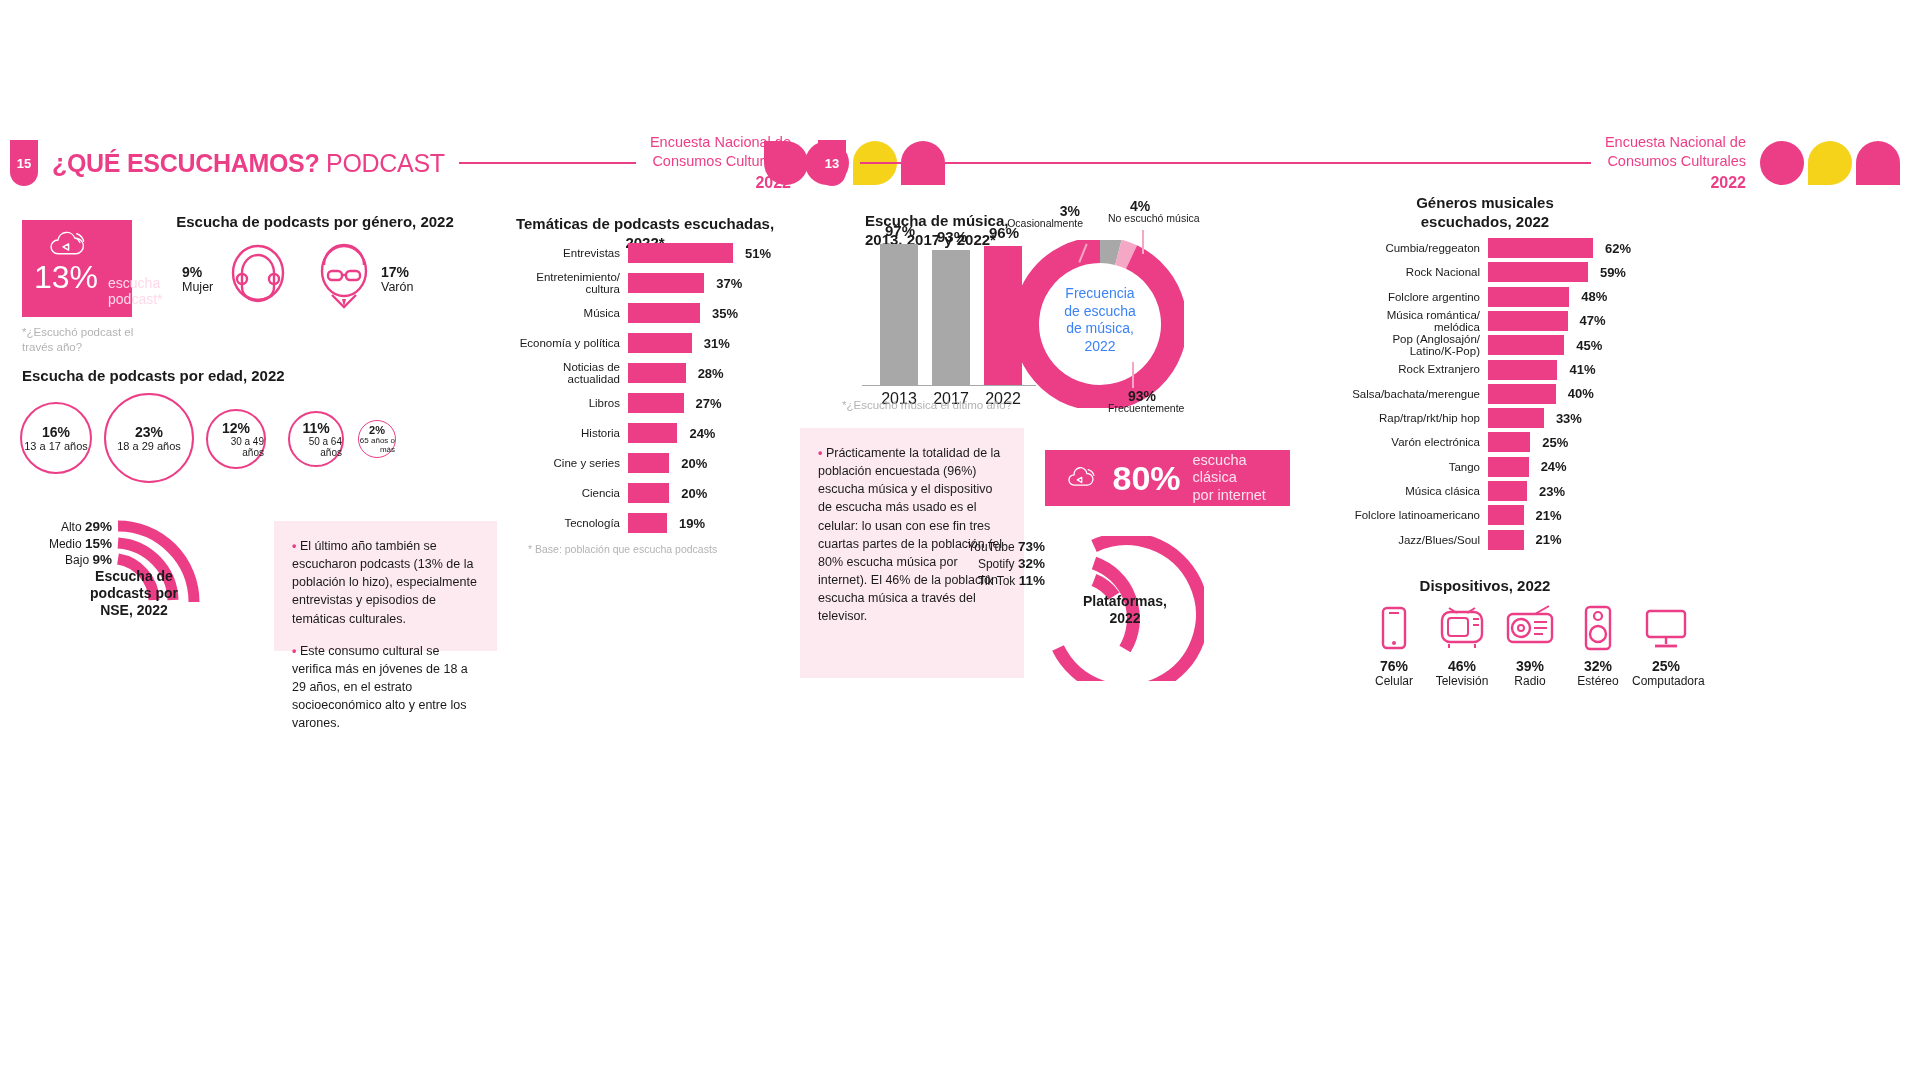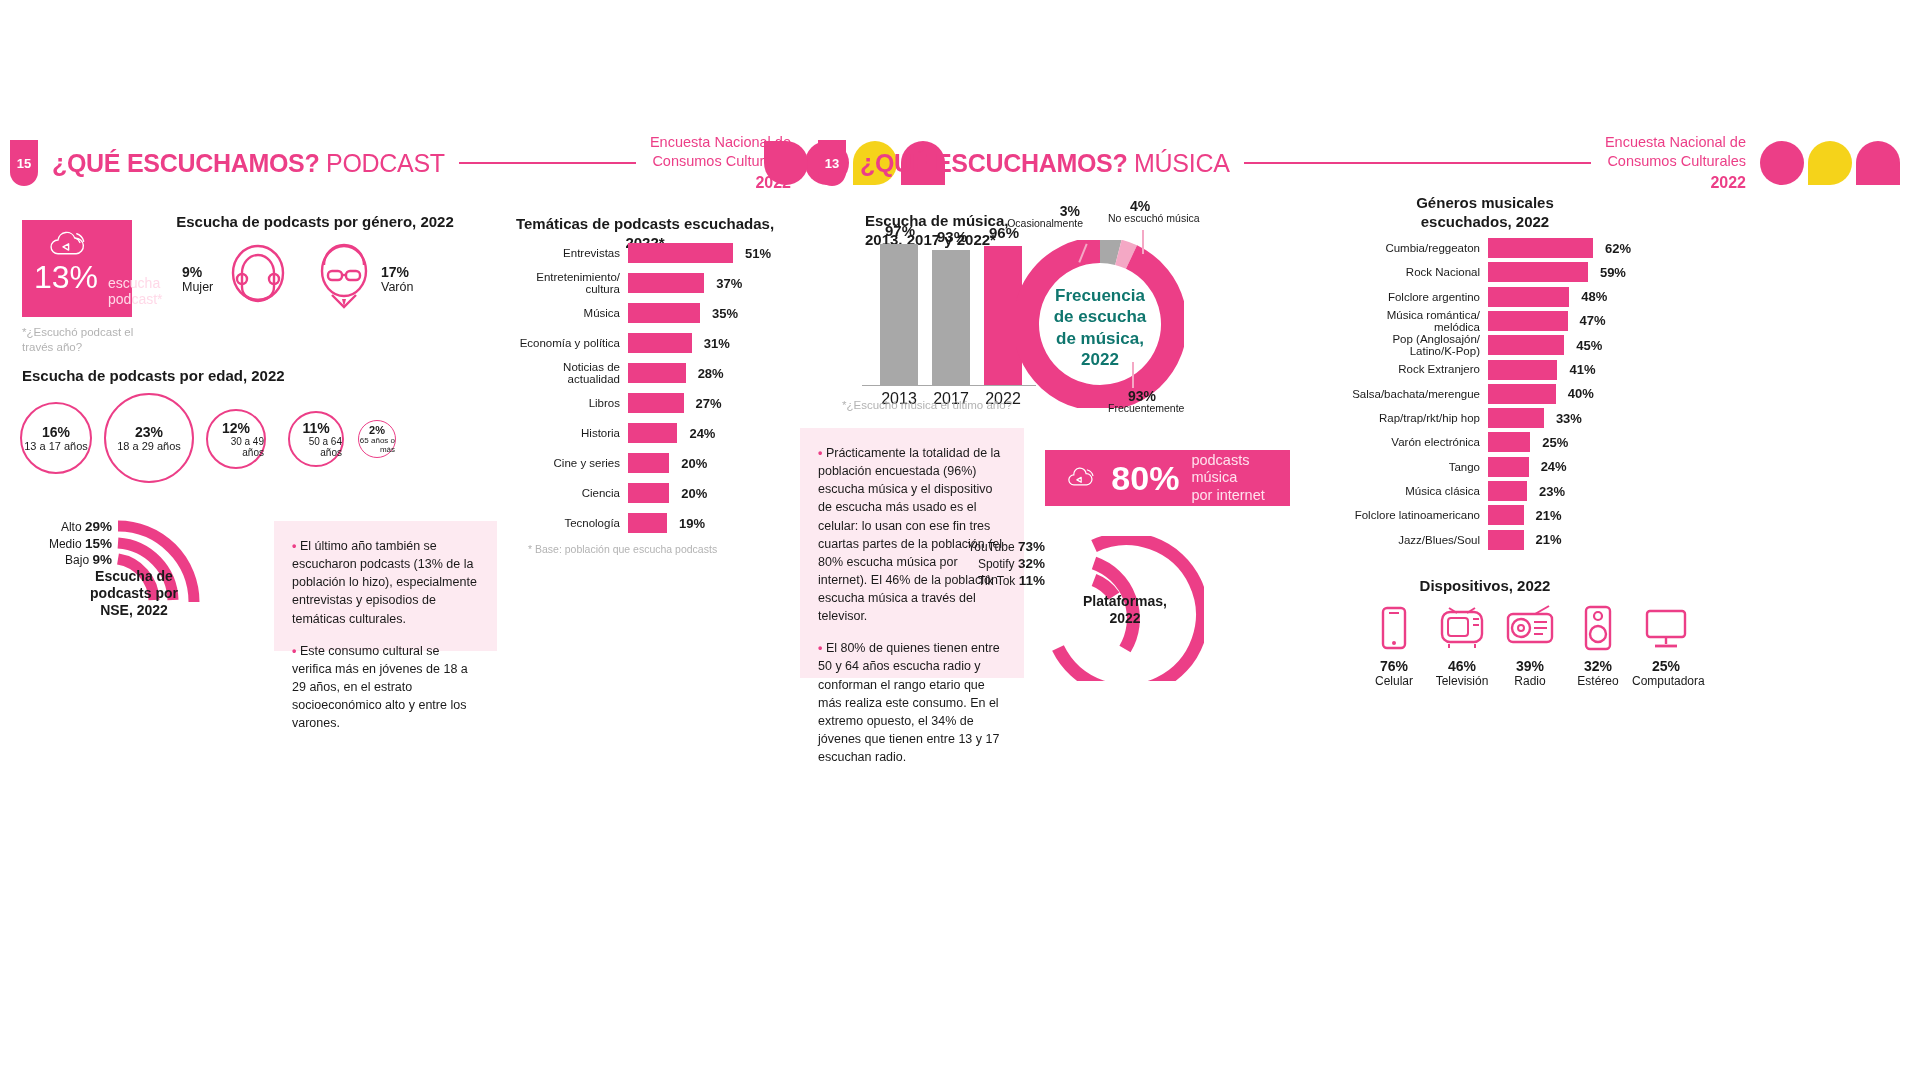--- a/index.html
+++ b/index.html
@@ -87,22 +87,22 @@
   .hbar-label { font-size: 11.5px; color: #1a1a1a; text-align: right; line-height: 1.05; }
   .hbar-track { position: relative; height: 20px; }
   .hbar-fill { height: 20px; background: #ec3e87; }
   .hbar-val { font-size: 13px; font-weight: bold; color: #1a1a1a; margin-left: 6px; white-space: nowrap; }
   .vbar-val { position: absolute; font-size: 15px; font-weight: bold; color: #1a1a1a; }
   .vbar-axis { position: absolute; height: 1px; background: #a8a8a8; }
   .vbar-tick { position: absolute; font-size: 16px; color: #1a1a1a; text-align: center; }
 
   
   .donut-center {
-    position: absolute; text-align: center; font-size: 17px;
-    font-weight: bold; color: #0f766e; line-height: 1.25;
+    position: absolute; text-align: center; font-size: 14px;
+    font-weight: normal; color: #3b82f6; line-height: 1.25;
   }
   .donut-note { position: absolute; font-size: 12px; color: #1a1a1a; line-height: 1.25; }
   .donut-note b { font-size: 14px; }
   .leader { position: absolute; background: #f4a8c5; }
 
   
   .banner {
     position: absolute; background: #ec3e87; color: #fff;
     display: flex; align-items: center; padding: 0 22px;
   }
@@ -318,24 +318,20 @@
     <div class="footnote" style="left:528px; top:543px; width:250px; font-size:10.5px;">* Base: población que escucha podcasts</div>
   </div>
 
   <div class="panel" id="panel-musica">
 
     <div class="hdr" style="left:-200px; top:140px; width:1140px; height:46px;">
       <div class="hdr-shapes" style="margin:0 10px 0 0;">
         <div class="sh blob-pink"></div>
       </div>
       <div class="hdr-num">13</div>
-      <div class="hdr-title">
-        <span>¿QUÉ ESCUCHAMOS?</span>
-        <span class="light">MÚSICA</span>
-      </div>
       <div class="hdr-rule"></div>
       <div class="hdr-brand">
         <div>Encuesta Nacional de</div>
         <div>Consumos Culturales</div>
         <div class="yr">2022</div>
       </div>
       <div class="hdr-shapes">
         <div class="sh circ-pink"></div>
         <div class="sh drop-yellow"></div>
         <div class="sh arch-pink"></div>
@@ -393,35 +389,31 @@
     </div>
     <div class="leader" style="left:122px; top:243px; width:1.5px; height:20px; transform:rotate(22deg);"></div>
     <div class="leader" style="left:182px; top:230px; width:1.5px; height:24px;"></div>
     <div class="leader" style="left:172px; top:362px; width:1.5px; height:26px;"></div>
 
     <div class="note-box" style="left:-160px; top:428px; width:224px; height:250px;">
       <div class="note-p">
         <span class="bullet">•</span>
         <span>Prácticamente la totalidad de la población encuestada (96%) escucha música y el dispositivo de escucha más usado es el celular: lo usan con ese fin tres cuartas partes de la población (el 80% escucha música por internet). El 46% de la población escucha música a través del televisor.</span>
       </div>
-      <div class="note-p">
-        <span class="bullet">•</span>
-        <span>El 80% de quienes tienen entre 50 y 64 años escucha radio y conforman el rango etario que más realiza este consumo. En el extremo opuesto, el 34% de jóvenes que tienen entre 13 y 17 escuchan radio.</span>
-      </div>
     </div>
 
     <div class="banner" style="left:85px; top:450px; width:245px; height:56px;">
       <svg width="40" height="30" viewBox="0 0 46 34">
         <path d="M11 28 a8 8 0 0 1 0-16 a10 10 0 0 1 20-2 a7 7 0 0 1 1 18 z" fill="none" stroke="#fff" stroke-width="2"></path>
         <path d="M16 20 l7-4 l0 8 z" fill="none" stroke="#fff" stroke-width="2" stroke-linejoin="round"></path>
         <path d="M33 4 a13 13 0 0 1 9 9" fill="none" stroke="#fff" stroke-width="2" stroke-linecap="round"></path>
       </svg>
       <div class="banner-big">80%</div>
       <div class="banner-sub">
-        <div>podcasts música</div>
+        <div>escucha clásica</div>
         <div>por internet</div>
       </div>
     </div>
 
     <svg style="position:absolute; left:84px; top:536px;" width="160" height="145" viewBox="0 0 160 145">
       <path d="M50 10 A 76 76 0 1 1 14 112" fill="none" stroke="#ec3e87" stroke-width="13"></path>
       <path d="M50 27 A 59 59 0 0 1 81 113" fill="none" stroke="#ec3e87" stroke-width="13"></path>
       <path d="M50 44 A 42 42 0 0 1 70 60" fill="none" stroke="#ec3e87" stroke-width="13"></path>
     </svg>
     <div class="plat-label" style="left:-10px; top:539px; width:95px; text-align:right;">

